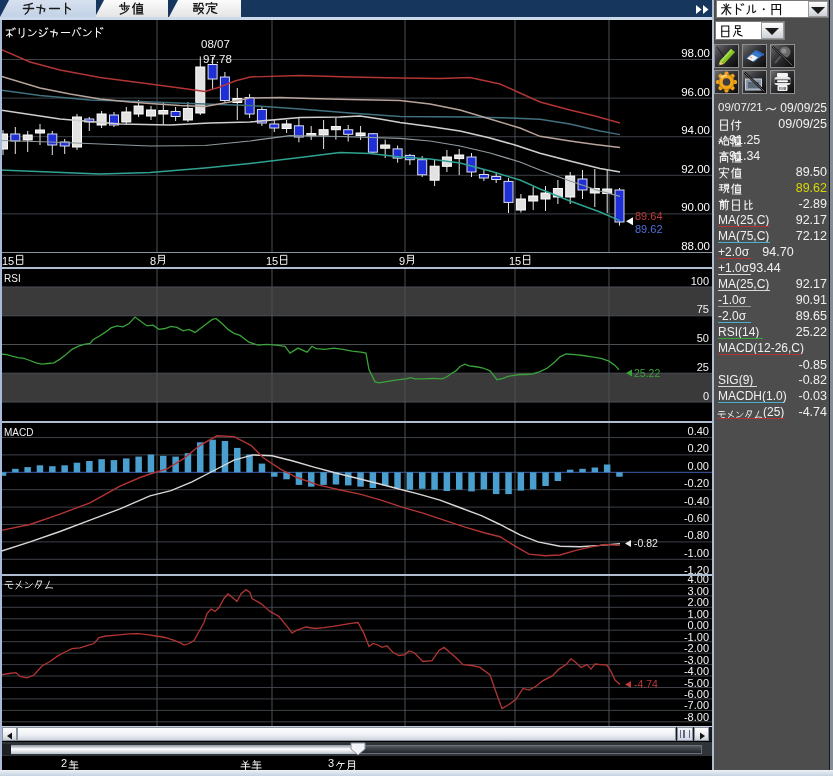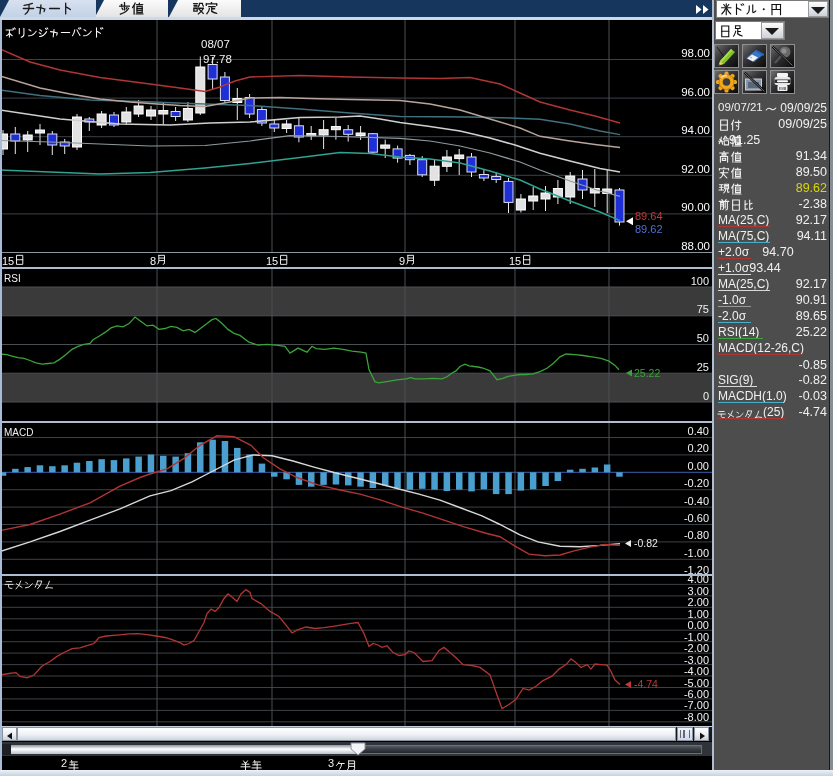--- a/index.html
+++ b/index.html
@@ -526,21 +526,21 @@
         <path transform="translate(0,0) scale(0.12)" d="M36 60 H64 V78 H36 Z" fill="none" stroke="#f0f0f0" stroke-width="9" stroke-linecap="round"></path>
         <path transform="translate(12,0) scale(0.12)" d="M32 8 Q26 26 12 42" fill="none" stroke="#f0f0f0" stroke-width="9" stroke-linecap="round"></path>
         <path transform="translate(12,0) scale(0.12)" d="M24 28 V94" fill="none" stroke="#f0f0f0" stroke-width="9" stroke-linecap="round"></path>
         <path transform="translate(12,0) scale(0.12)" d="M42 20 H90" fill="none" stroke="#f0f0f0" stroke-width="9" stroke-linecap="round"></path>
         <path transform="translate(12,0) scale(0.12)" d="M64 8 V20" fill="none" stroke="#f0f0f0" stroke-width="9" stroke-linecap="round"></path>
         <path transform="translate(12,0) scale(0.12)" d="M46 34 H86 V80 H46 Z" fill="none" stroke="#f0f0f0" stroke-width="9" stroke-linecap="round"></path>
         <path transform="translate(12,0) scale(0.12)" d="M46 50 H86" fill="none" stroke="#f0f0f0" stroke-width="9" stroke-linecap="round"></path>
         <path transform="translate(12,0) scale(0.12)" d="M46 64 H86" fill="none" stroke="#f0f0f0" stroke-width="9" stroke-linecap="round"></path>
         <path transform="translate(12,0) scale(0.12)" d="M40 92 H92" fill="none" stroke="#f0f0f0" stroke-width="9" stroke-linecap="round"></path>
       </svg></div>
-    <div style="position:absolute;left:729px;top:149px;width:98px;text-align:right;font:12.5px 'Liberation Sans';color:#f0f0f0">91.34</div>
+    <div style="position:absolute;left:729px;top:149px;width:98px;text-align:left;font:12.5px 'Liberation Sans';color:#f0f0f0">91.34</div>
     <div style="position:absolute;left:718px;top:166px"><svg width="24" height="13" style="">
         <path transform="translate(0,0) scale(0.12)" d="M50 2 V10" fill="none" stroke="#f0f0f0" stroke-width="9" stroke-linecap="round"></path>
         <path transform="translate(0,0) scale(0.12)" d="M12 14 H88" fill="none" stroke="#f0f0f0" stroke-width="9" stroke-linecap="round"></path>
         <path transform="translate(0,0) scale(0.12)" d="M12 14 V26" fill="none" stroke="#f0f0f0" stroke-width="9" stroke-linecap="round"></path>
         <path transform="translate(0,0) scale(0.12)" d="M88 14 V26" fill="none" stroke="#f0f0f0" stroke-width="9" stroke-linecap="round"></path>
         <path transform="translate(0,0) scale(0.12)" d="M18 48 H82" fill="none" stroke="#f0f0f0" stroke-width="9" stroke-linecap="round"></path>
         <path transform="translate(0,0) scale(0.12)" d="M46 28 Q46 56 38 70 Q30 84 16 92" fill="none" stroke="#f0f0f0" stroke-width="9" stroke-linecap="round"></path>
         <path transform="translate(0,0) scale(0.12)" d="M30 48 Q52 62 74 92" fill="none" stroke="#f0f0f0" stroke-width="9" stroke-linecap="round"></path>
         <path transform="translate(12,0) scale(0.12)" d="M32 8 Q26 26 12 42" fill="none" stroke="#f0f0f0" stroke-width="9" stroke-linecap="round"></path>
         <path transform="translate(12,0) scale(0.12)" d="M24 28 V94" fill="none" stroke="#f0f0f0" stroke-width="9" stroke-linecap="round"></path>
@@ -582,27 +582,27 @@
         <path transform="translate(0,0) scale(0.12)" d="M26 58 H42" fill="none" stroke="#f0f0f0" stroke-width="9" stroke-linecap="round"></path>
         <path transform="translate(0,0) scale(0.12)" d="M60 30 V76" fill="none" stroke="#f0f0f0" stroke-width="9" stroke-linecap="round"></path>
         <path transform="translate(0,0) scale(0.12)" d="M78 24 V80 Q78 92 66 92" fill="none" stroke="#f0f0f0" stroke-width="9" stroke-linecap="round"></path>
         <path transform="translate(12,0) scale(0.12)" d="M22 8 H78 V94 H22 Z" fill="none" stroke="#f0f0f0" stroke-width="9" stroke-linecap="round"></path>
         <path transform="translate(12,0) scale(0.12)" d="M22 50 H78" fill="none" stroke="#f0f0f0" stroke-width="9" stroke-linecap="round"></path>
         <path transform="translate(24,0) scale(0.12)" d="M26 12 V86 L46 84" fill="none" stroke="#f0f0f0" stroke-width="9" stroke-linecap="round"></path>
         <path transform="translate(24,0) scale(0.12)" d="M26 48 L44 40" fill="none" stroke="#f0f0f0" stroke-width="9" stroke-linecap="round"></path>
         <path transform="translate(24,0) scale(0.12)" d="M64 8 V86 Q76 88 88 76" fill="none" stroke="#f0f0f0" stroke-width="9" stroke-linecap="round"></path>
         <path transform="translate(24,0) scale(0.12)" d="M64 44 L84 36" fill="none" stroke="#f0f0f0" stroke-width="9" stroke-linecap="round"></path>
       </svg></div>
-    <div style="position:absolute;left:729px;top:197px;width:98px;text-align:right;font:12.5px 'Liberation Sans';color:#f0f0f0">-2.38</div>
+    <div style="position:absolute;left:729px;top:197px;width:98px;text-align:right;font:12.5px 'Liberation Sans';color:#f0f0f0">-2.89</div>
     <div style="position:absolute;left:718px;top:213px;font:12px 'Liberation Sans';color:#f0f0f0">MA(25,C)</div>
     <div style="position:absolute;left:718px;top:226px;width:52px;height:1px;background:#b23535"></div>
     <div style="position:absolute;left:729px;top:213px;width:98px;text-align:right;font:12.5px 'Liberation Sans';color:#f0f0f0">92.17</div>
     <div style="position:absolute;left:718px;top:229px;font:12px 'Liberation Sans';color:#f0f0f0">MA(75,C)</div>
     <div style="position:absolute;left:718px;top:242px;width:52px;height:1px;background:#45b0c8"></div>
-    <div style="position:absolute;left:729px;top:229px;width:98px;text-align:right;font:12.5px 'Liberation Sans';color:#f0f0f0">94.11</div>
+    <div style="position:absolute;left:729px;top:229px;width:98px;text-align:right;font:12.5px 'Liberation Sans';color:#f0f0f0">72.12</div>
     <div style="position:absolute;left:718px;top:245px;font:12px 'Liberation Sans';color:#f0f0f0">+2.0<span style="font-family:'Liberation Sans'">σ</span></div>
     <div style="position:absolute;left:718px;top:258px;width:33px;height:1px;background:#b23535"></div>
     <div style="position:absolute;left:729px;top:245px;width:98px;text-align:center;font:12.5px 'Liberation Sans';color:#f0f0f0">94.70</div>
     <div style="position:absolute;left:718px;top:261px;font:12px 'Liberation Sans';color:#f0f0f0">+1.0<span style="font-family:'Liberation Sans'">σ</span></div>
     <div style="position:absolute;left:718px;top:274px;width:33px;height:1px;background:#d8d8d8"></div>
     <div style="position:absolute;left:716px;top:261px;width:98px;text-align:center;font:12.5px 'Liberation Sans';color:#f0f0f0">93.44</div>
     <div style="position:absolute;left:718px;top:277px;font:12px 'Liberation Sans';color:#f0f0f0">MA(25,C)</div>
     <div style="position:absolute;left:718px;top:290px;width:52px;height:1px;background:#d8d8d8"></div>
     <div style="position:absolute;left:729px;top:277px;width:98px;text-align:right;font:12.5px 'Liberation Sans';color:#f0f0f0">92.17</div>
     <div style="position:absolute;left:718px;top:293px;font:12px 'Liberation Sans';color:#f0f0f0">-1.0<span style="font-family:'Liberation Sans'">σ</span></div>

